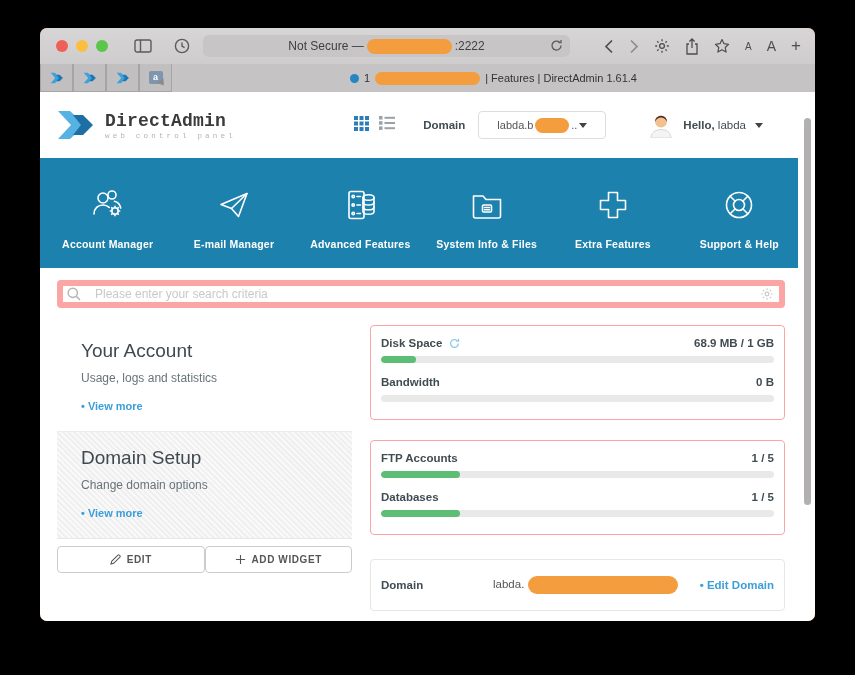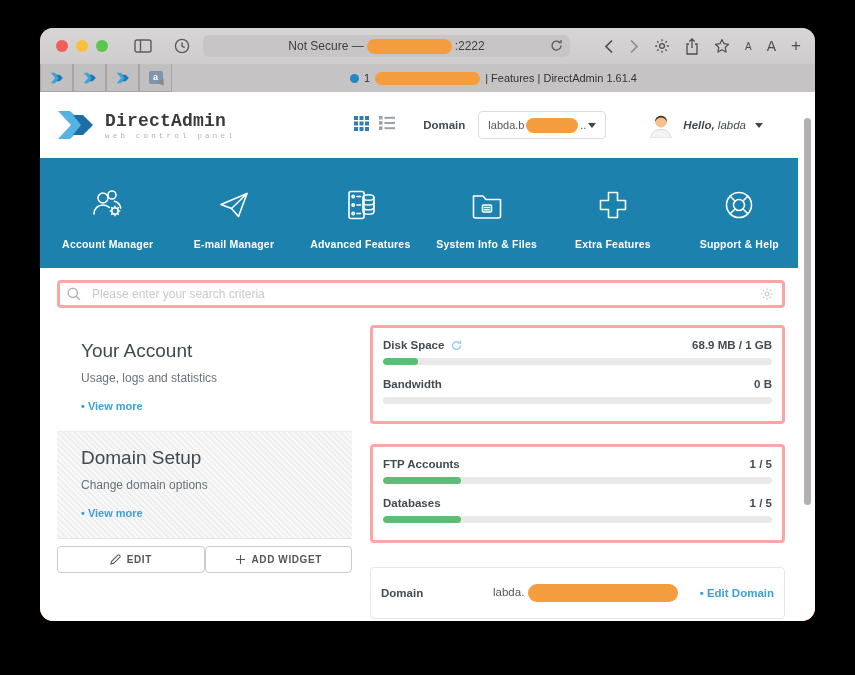--- a/index.html
+++ b/index.html
@@ -1,19 +1,19 @@
 <!DOCTYPE html>
 <html><head>
 <meta charset="utf-8">
 <style>
   * { margin:0; padding:0; box-sizing:border-box; }
   html,body { width:855px; height:675px; background:#000; font-family:"Liberation Sans", sans-serif; overflow:hidden; }
 
   .window { position:absolute; left:40px; top:28px; width:775px; height:593px;
-    border-radius:13px; overflow:hidden; background:#f97316;
+    border-radius:7px; overflow:hidden; background:#f97316;
     box-shadow:0 18px 50px rgba(0,0,0,.65); }
 
   
   .titlebar { height:36px; background:linear-gradient(#d7d5d6,#cecccd); position:relative;
     display:flex; align-items:center; }
   .traffic { display:flex; gap:8px; margin-left:16px; }
   .light { width:12px; height:12px; border-radius:50%; }
   .light.red{background:#f05f57;} .light.yellow{background:#fbbe3f;} .light.green{background:#5bc74a;}
   .tb-icon { color:#5c5c5c; display:flex; align-items:center; justify-content:center; }
   .tb-left { display:flex; align-items:center; gap:22px; margin-left:26px; }
@@ -48,33 +48,33 @@
     background:#b2b0b1; border-radius:4px; z-index:50; }
 
   .da-header { height:66px; display:flex; align-items:center; padding:0 52px 0 18px; background:#fff; }
   .logo { display:flex; align-items:center; gap:9px;font-family:Liberation Mono, monospace; }
   .logo-text .t1 { font-size:18px; font-weight:bold; color:#3b3b3d; letter-spacing:.2px; }
   .logo-text .t2 { font-size:7.5px; color:#b4b4b4; letter-spacing:3.2px; margin-top:1px; }
   .hdr-right { margin-left:auto; display:flex; align-items:center; }
   .view-icons { display:flex; gap:10px; margin-right:28px; }
   .domain-label { font-size:11.5px; font-weight:bold; color:#414c52; margin-right:13px; }
   .domain-dd { width:128px; height:28px; border:1px solid #ddd; border-radius:4px; background:#fff;
-    display:flex; align-items:center; padding:0 9px; gap:2px; font-size:11px; color:#555; margin-right:42px; }
+    display:flex; align-items:center; padding:0 18px; gap:2px; font-size:11px; color:#555; margin-right:42px; }
   .caret { width:0; height:0; border-left:4.5px solid transparent; border-right:4.5px solid transparent;
     border-top:5.5px solid #444; }
   .domain-dd .caret { margin-left:auto; }
-  .hello { display:flex; align-items:center; gap:9px; font-size:11.5px; color:#414c52;font-style:italic; }
+  .hello { display:flex; align-items:center; gap:9px; font-size:11.5px; color:#414c52; }
   .hello b { font-weight:bold; }
 
   .bluebar { height:110px; background:#1c81ac; width:calc(100% - 17px); display:flex; padding-top:27px; }
   .nav-item { flex:1; display:flex; flex-direction:column; align-items:center; gap:13px; cursor:pointer;padding-left:9px; }
   .nav-item .lbl { font-size:10.5px; font-weight:bold; color:#fff; letter-spacing:.2px; }
 
   .search-row { margin:12px 30px 0 17px; position:relative; }
-  .search-input { width:100%; height:28px; border:3px solid #fca5a5; border-radius:4px; outline:none;
+  .search-input { width:100%; height:28px; border:6px solid #fca5a5; border-radius:4px; outline:none;
     padding:0 34px 0 32px; font-size:12px; color:#555; font-family:"Liberation Sans",sans-serif; }
   .search-input::placeholder { color:#c9c9c9; }
   .search-ico { position:absolute; left:10px; top:7px; }
   .search-gear { position:absolute; right:11px; top:7px; }
 
   .content { display:flex; gap:18px; margin:17px 30px 0 17px; align-items:flex-start; }
   .left-col { width:295px; }
   .widget { padding:15px 24px 17px; }
   .widget.account { border-bottom:1px solid #ececec; }
   .widget.setup { background:#f3f3f3;
@@ -82,21 +82,21 @@
     border-bottom:1px solid #e7e7e7; }
   .widget h2 { font-size:19px; font-weight:400; color:#3f4950; }
   .widget .sub { font-size:12px; color:#68737a; margin-top:9px; }
   .view-more { display:inline-block; margin-top:15px; font-size:11px; font-weight:bold; color:#3b9fd8; cursor:pointer; }
   .btn-row { display:flex; margin-top:7px; }
   .btn { flex:1; height:27px; background:#fff; border:1px solid #ccc; border-radius:4px;
     font-size:10px; font-weight:bold; letter-spacing:.6px; color:#555; cursor:pointer;
     display:flex; align-items:center; justify-content:center; gap:6px; font-family:"Liberation Sans",sans-serif; }
 
   .right-col { flex:1; }
-  .stat-card { border:3px solid #fca5a5; border-radius:4px; padding:11px 10px 4px; margin-bottom:20px; background:#fff; }
+  .stat-card { border:1px solid #fca5a5; border-radius:4px; padding:11px 10px 4px; margin-bottom:20px; background:#fff; }
   .stat-card.second { margin-bottom:24px; }
   .stat-row { margin-bottom:13px; }
   .stat-head { display:flex; align-items:center; font-size:11.5px; font-weight:bold; color:#414c52; }
   .stat-head .val { margin-left:auto; }
   .bar { height:7px; background:#e9e9e9; border-radius:4px; margin-top:7px; overflow:hidden; }
   .bar-fill { height:100%; background:#5dbd74; border-radius:4px; width:0; }
   .refresh { margin-left:7px; display:flex; }
 
   .info-card { border:1px solid #e7e7e7; border-radius:4px; padding:16px 10px; background:#fff; }
   .info-row { display:grid; grid-template-columns:112px 1fr auto; align-items:center; margin-bottom:17px;

